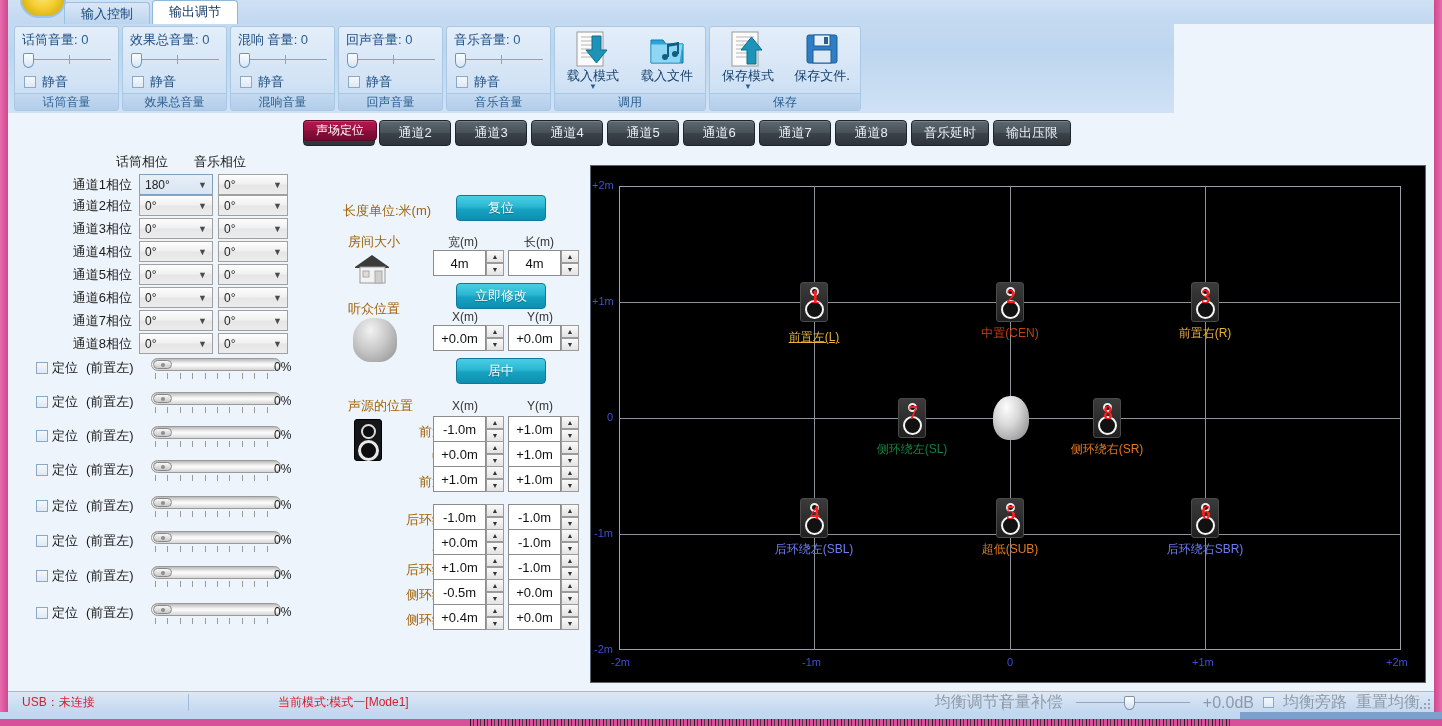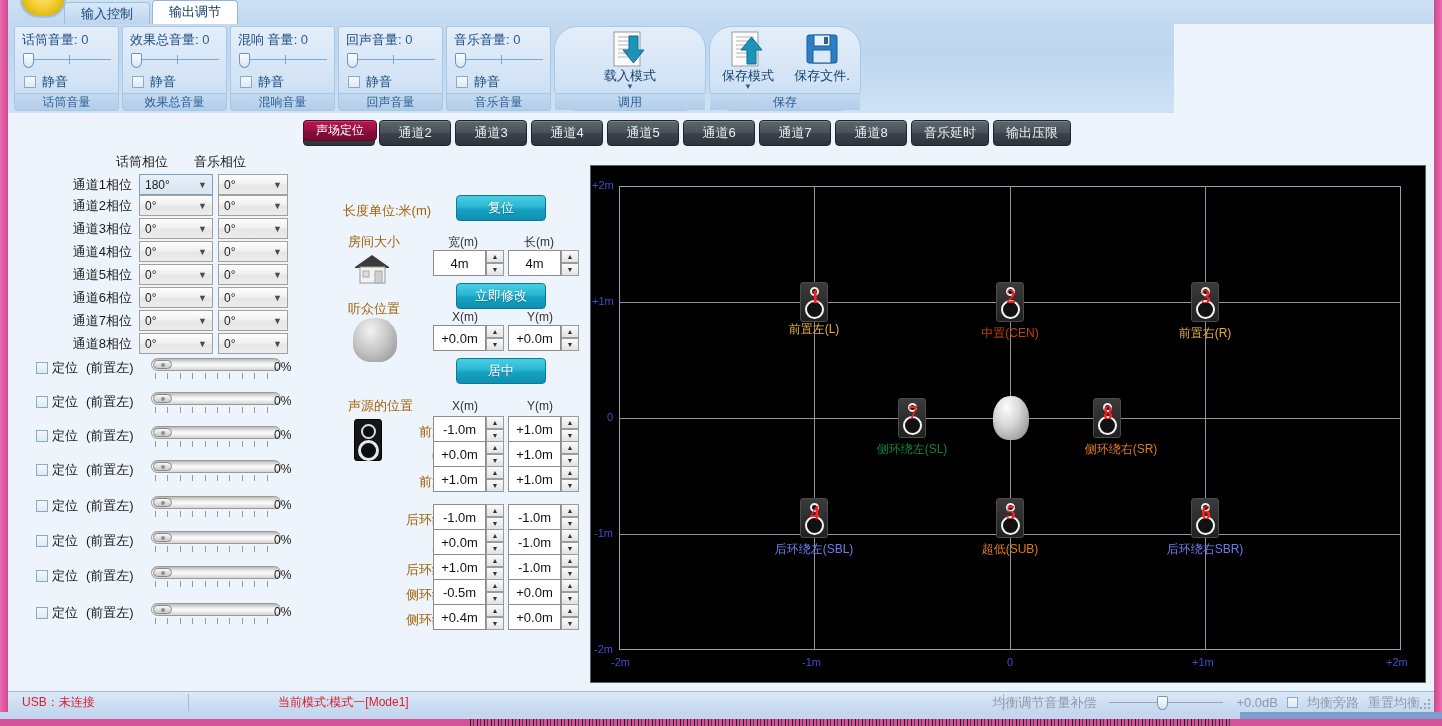--- a/index.html
+++ b/index.html
@@ -58,21 +58,21 @@
   .vol-slider { position:absolute; left:8px; top:26px; width:88px; height:14px; }
   .vol-slider .trk { position:absolute; left:8px; top:6px; width:80px; height:1px; background:#7ea7cd; }
   .vol-slider .mid { position:absolute; left:46px; top:2px; width:1px; height:9px; background:#7ea7cd; }
   .vol-slider .thumb { position:absolute; left:0; top:0; width:11px; height:15px;
         background:linear-gradient(to bottom,#fbfdff,#d7e6f5); border:1px solid #6d96bd;
         border-radius:2px 2px 50% 50%/2px 2px 40% 40%; }
   .vol-mute { position:absolute; left:9px; top:46px; display:flex; align-items:center; gap:6px; font-size:13px; color:#1c4d80;}
   .cbx { width:12px; height:12px; border:1px solid #8aa9c6; background:linear-gradient(to bottom,#f4f8fc,#dfe9f3); }
   .cbx.sm { width:11px; height:11px; }
 
-  .btn-grp { width:152px;border-radius:23px; }
+  .btn-grp { width:152px; }
   .bigbtns { position:absolute; left:0; top:2px; width:100%; height:64px; display:flex; justify-content:center; gap:2px; }
   .bigbtn { width:72px; text-align:center; cursor:default; }
   .bigbtn .ic { height:40px; display:flex; align-items:center; justify-content:center; }
   .bigbtn .lb { font-size:13px; color:#14416f; line-height:14px; white-space:nowrap; }
   .bigbtn .ar { font-size:8px; color:#2a5e91; line-height:7px; }
 
   
   .body { position:absolute; left:0; top:113px; width:1426px; height:578px; background:#eef4fb; }
 
   
@@ -159,21 +159,21 @@
   .headfig { position:absolute; width:36px; height:44px; border-radius:48% 48% 42% 42%;
         background:radial-gradient(ellipse at 38% 26%,#fdfdfd 0%,#d8d8d8 40%,#a0a0a0 78%,#787878 100%); }
 
   
   .status { position:absolute; left:0; bottom:0; width:1426px; height:21px;
         background:linear-gradient(to bottom,#dbe8f7,#c4d8ef);
         border-top:1px solid #9fbcd9; }
   .st-cell { position:absolute; top:0; height:21px; line-height:21px; font-size:12px; color:#d81d2c; }
   .st-sep { position:absolute; top:2px; width:1px; height:17px; background:#9fbcd9; }
   .st-right { position:absolute; right:14px; top:0; height:21px; display:flex; align-items:center;
-        gap:9px; font-size:13px; color:#8e9aa7; }
+        gap:9px; font-size:16px; color:#8e9aa7; }
   .st-slider { position:relative; width:122px; height:14px; }
   .st-slider .trk { position:absolute; left:4px; top:6px; width:114px; height:1px; background:#9aa6b3; }
   .st-slider .thumb { position:absolute; left:52px; top:0; width:11px; height:14px;
         background:linear-gradient(to bottom,#fbfdff,#d5e3f2); border:1px solid #7f93a8;
         border-radius:2px 2px 50% 50%/2px 2px 45% 45%; }
   .grip { position:absolute; right:3px; bottom:2px; width:12px; height:12px;
         background:
           radial-gradient(circle at 2px 10px,#98a4b1 1px,transparent 1.2px),
           radial-gradient(circle at 6px 10px,#98a4b1 1px,transparent 1.2px),
           radial-gradient(circle at 10px 10px,#98a4b1 1px,transparent 1.2px),
@@ -291,20 +291,36 @@
                       <line x1="6" y1="19" x2="24" y2="19"></line>
                     <line x1="6" y1="23" x2="24" y2="23"></line>
                       <line x1="6" y1="27" x2="24" y2="27"></line>
                   </g>
                   <path d="M17 6 h9 v14 h6 l-10.5 13 L11 20 h6 z" fill="#1e93b8" stroke="#0d6e8f"></path>
                 </svg>
               </div>
               <div class="lb">载入模式</div>
               <div class="ar">▼</div>
             </div>
+            <div class="bigbtn">
+              <div class="ic">
+                <svg width="38" height="38" viewBox="0 0 38 38">
+                  <path d="M3 10 h12 l3 4 h17 v19 H3 z" fill="#2aa3d8" stroke="#0e7bab"></path>
+                  <path d="M3 14 h32 l-3 19 H3 z" fill="#8fd6f2" stroke="#3ba6d4"></path>
+                  <g fill="#0d5f86">
+                      <circle cx="17" cy="27" r="3"></circle>
+                      <circle cx="27" cy="24" r="3"></circle>
+                  <rect x="19" y="14" width="2" height="13"></rect>
+                      <rect x="29" y="12" width="2" height="12"></rect>
+                  <path d="M19 14 l12 -2 v3 l-12 2 z"></path>
+                    </g>
+                </svg>
+              </div>
+              <div class="lb">载入文件</div>
+            </div>
           </div>
           <div class="gl">调用</div>
         </div>
 
         <div class="rgrp btn-grp">
           <div class="bigbtns">
             <div class="bigbtn">
               <div class="ic">
                 <svg width="36" height="38" viewBox="0 0 36 38">
                   <rect x="2" y="2" width="26" height="34" fill="#fbfbfb" stroke="#9a9a9a"></rect>
@@ -731,21 +747,21 @@
           <div class="axlbl" style="left:183px; top:470px;">-1m</div>
           <div class="axlbl" style="left:388px; top:470px;">0</div>
           <div class="axlbl" style="left:573px; top:470px;">+1m</div>
           <div class="axlbl" style="left:767px; top:470px;">+2m</div>
 
           <div class="spk" style="left:181px; top:96px;">
             <div class="tw"></div>
               <div class="wf"></div>
             <div class="num">1</div>
           </div>
-          <div class="spklbl" style="left:125px; top:135px; width:140px; color:#e8b13a;">前置左(L)</div>
+          <div class="spklbl" style="left:125px; top:143px; width:140px; color:#e8b13a;text-decoration:underline;">前置左(L)</div>
 
           <div class="spk" style="left:377px; top:96px;">
             <div class="tw"></div>
               <div class="wf"></div>
             <div class="num">2</div>
           </div>
           <div class="spklbl" style="left:321px; top:139px; width:140px; color:#c2410c;">中置(CEN)</div>
 
           <div class="spk" style="left:572px; top:96px;">
             <div class="tw"></div>
@@ -780,21 +796,21 @@
               <div class="wf"></div>
             <div class="num">7</div>
           </div>
           <div class="spklbl" style="left:223px; top:255px; width:140px; color:#15803d;">侧环绕左(SL)</div>
 
           <div class="spk" style="left:474px; top:212px;">
             <div class="tw"></div>
               <div class="wf"></div>
             <div class="num">8</div>
           </div>
-          <div class="spklbl" style="left:432px; top:255px; width:140px; color:#e07a1e;">侧环绕右(SR)</div>
+          <div class="spklbl" style="left:418px; top:255px; width:140px; color:#e07a1e;">侧环绕右(SR)</div>
 
           <div class="headfig" style="left:374px; top:210px;"></div>
         </div>
       </div>
 
     </div>
 
     <div class="status">
       <div class="st-cell" style="left:14px;">USB：未连接</div>
       <div class="st-sep" style="left:180px;"></div>

